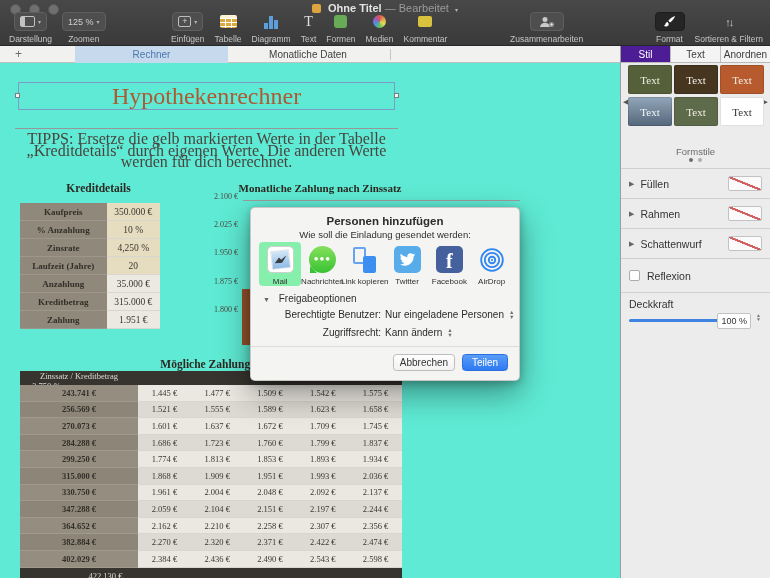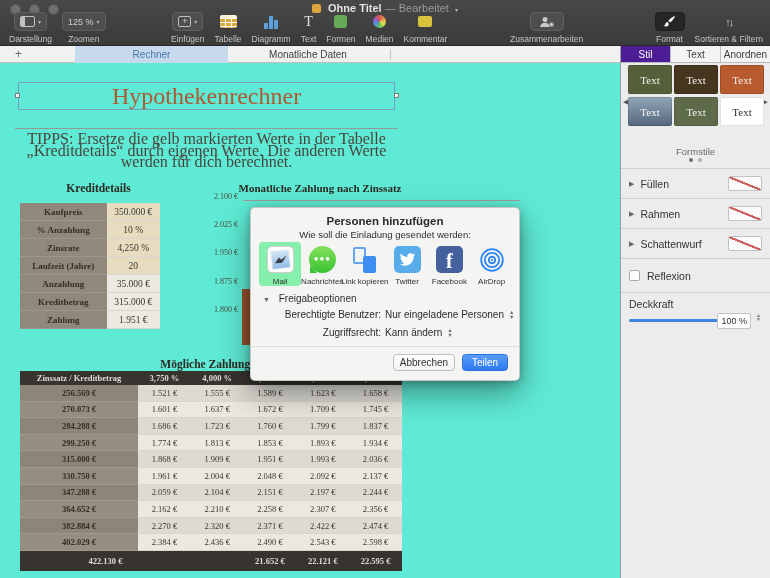--- a/index.html
+++ b/index.html
@@ -71,21 +71,21 @@
   .chart-title { position:absolute; left:205px; top:119px; width:230px; text-align:center;
                  font-family:"Liberation Serif",serif; font-weight:bold; font-size:11px; color:#2d2922; }
   .ylab { position:absolute; left:200px; width:38px; text-align:right;
           font-family:"Liberation Serif",serif; font-size:8px; color:#4d4942; }
   .gridline { position:absolute; left:243px; top:137px; width:277px; height:1px; background:#9c9c9c; }
   .chart-bar { position:absolute; left:242px; top:226px; width:15px; height:56px; background:#96512b; }
   .pay-title { position:absolute; left:20px; top:295px; width:382px; text-align:center;
                font-family:"Liberation Serif",serif; font-weight:bold; font-size:11.5px; color:#2d2922; }
   .pay-table { position:absolute; left:20px; top:308px; width:382px; font-family:"Liberation Serif",serif; }
   .pay-row { display:flex; height:16.6px; }
-  .pay-row.header, .pay-row.footer { background:#37342f; color:#dddbd5; font-weight:bold; height:14px; }
+  .pay-row.header, .pay-row.footer { background:#37342f; color:#dddbd5; font-weight:normal; height:14px;flex-direction:column; }
   .pay-cell { display:flex; align-items:center; justify-content:center; font-size:8.5px; }
   .pay-cell.c0 { width:118px; }
   .pay-cell.cv { width:52.8px; }
   .pay-row.body .c0 { background:#948d80; color:#322e27; font-weight:bold; border-bottom:1px solid #a09a8d; }
   .pay-row.body.alt .c0 { background:#8c8578; }
   .pay-row.body .cv { background:#eae8e0; color:#3a362f; border-bottom:1px solid #d8d6ce; }
   .pay-row.body.alt .cv { background:#dcdad2; }
   .pay-row.footer { height:20px; align-items:flex-start; }
   .pay-row.footer .pay-cell { height:14px; margin-top:3px; }
   .pay-cell.span2 { width:170.8px; }
@@ -349,20 +349,28 @@
   <div class="pay-title">Mögliche Zahlungen</div>
   <div class="pay-table" id="pay-table">
       <div class="pay-row header">
         <div class="pay-cell c0">Zinssatz / Kreditbetrag</div>
         <div class="pay-cell cv">3,750 %</div>
         <div class="pay-cell cv">4,000 %</div>
         <div class="pay-cell cv">4,250 %</div>
         <div class="pay-cell cv">4,500 %</div>
         <div class="pay-cell cv">4,750 %</div>
       </div>
+      <div class="pay-row body">
+        <div class="pay-cell c0">243.741 €</div>
+        <div class="pay-cell cv">1.445 €</div>
+        <div class="pay-cell cv">1.477 €</div>
+        <div class="pay-cell cv">1.509 €</div>
+        <div class="pay-cell cv">1.542 €</div>
+        <div class="pay-cell cv">1.575 €</div>
+      </div>
       <div class="pay-row body alt">
         <div class="pay-cell c0">256.569 €</div>
         <div class="pay-cell cv">1.521 €</div>
         <div class="pay-cell cv">1.555 €</div>
         <div class="pay-cell cv">1.589 €</div>
         <div class="pay-cell cv">1.623 €</div>
         <div class="pay-cell cv">1.658 €</div>
       </div>
       <div class="pay-row body">
         <div class="pay-cell c0">270.073 €</div>

